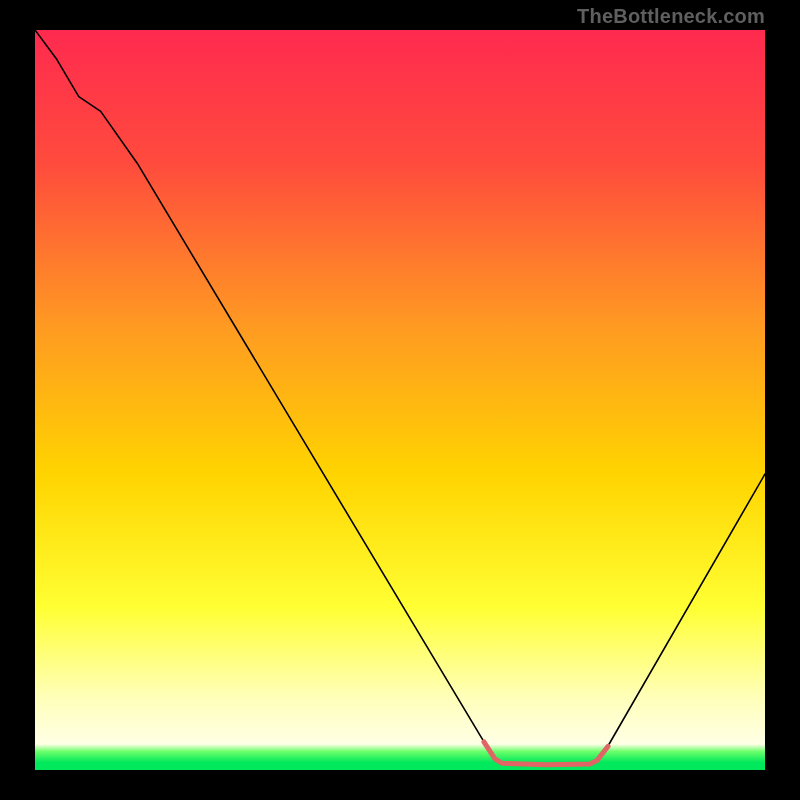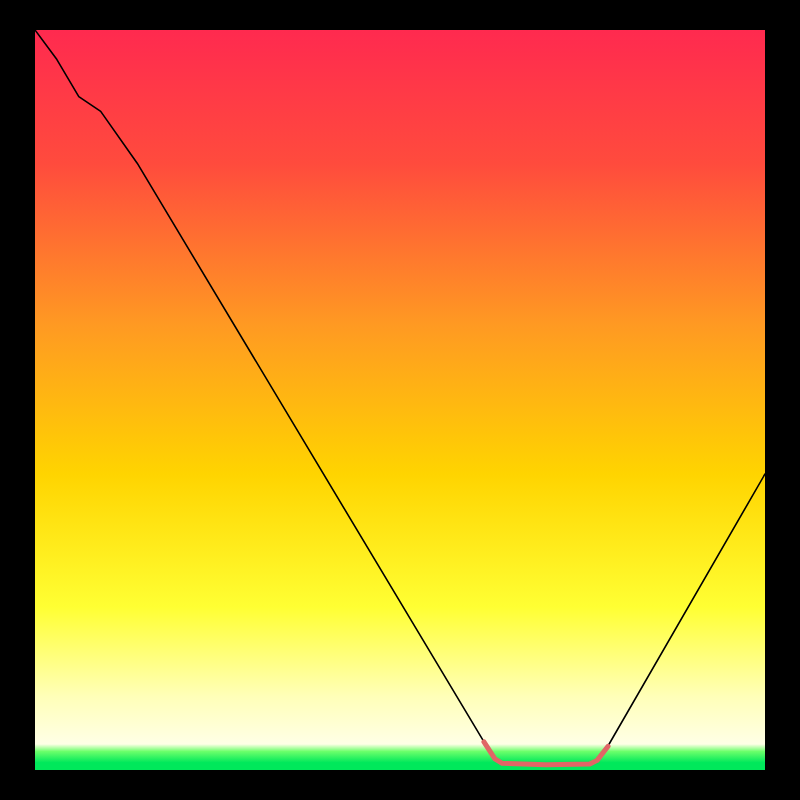--- a/index.html
+++ b/index.html
@@ -37,20 +37,21 @@
   }
   svg {
     display: block;
   }
 </style>
 </head>
 <body>
 
 <div class="frame">
 
+  <div class="watermark">TheBottleneck.com</div>
 
   <div class="plot">
     <svg id="chart-svg" width="730" height="740" viewBox="0 0 730 740" preserveAspectRatio="none">
       <defs>
         <linearGradient id="bg-grad" x1="0" y1="0" x2="0" y2="1">
             <stop offset="0%" stop-color="#ff2a4f"></stop>
             <stop offset="18%" stop-color="#ff4b3d"></stop>
             <stop offset="40%" stop-color="#ff9a22"></stop>
             <stop offset="60%" stop-color="#ffd400"></stop>
             <stop offset="78%" stop-color="#ffff33"></stop>

